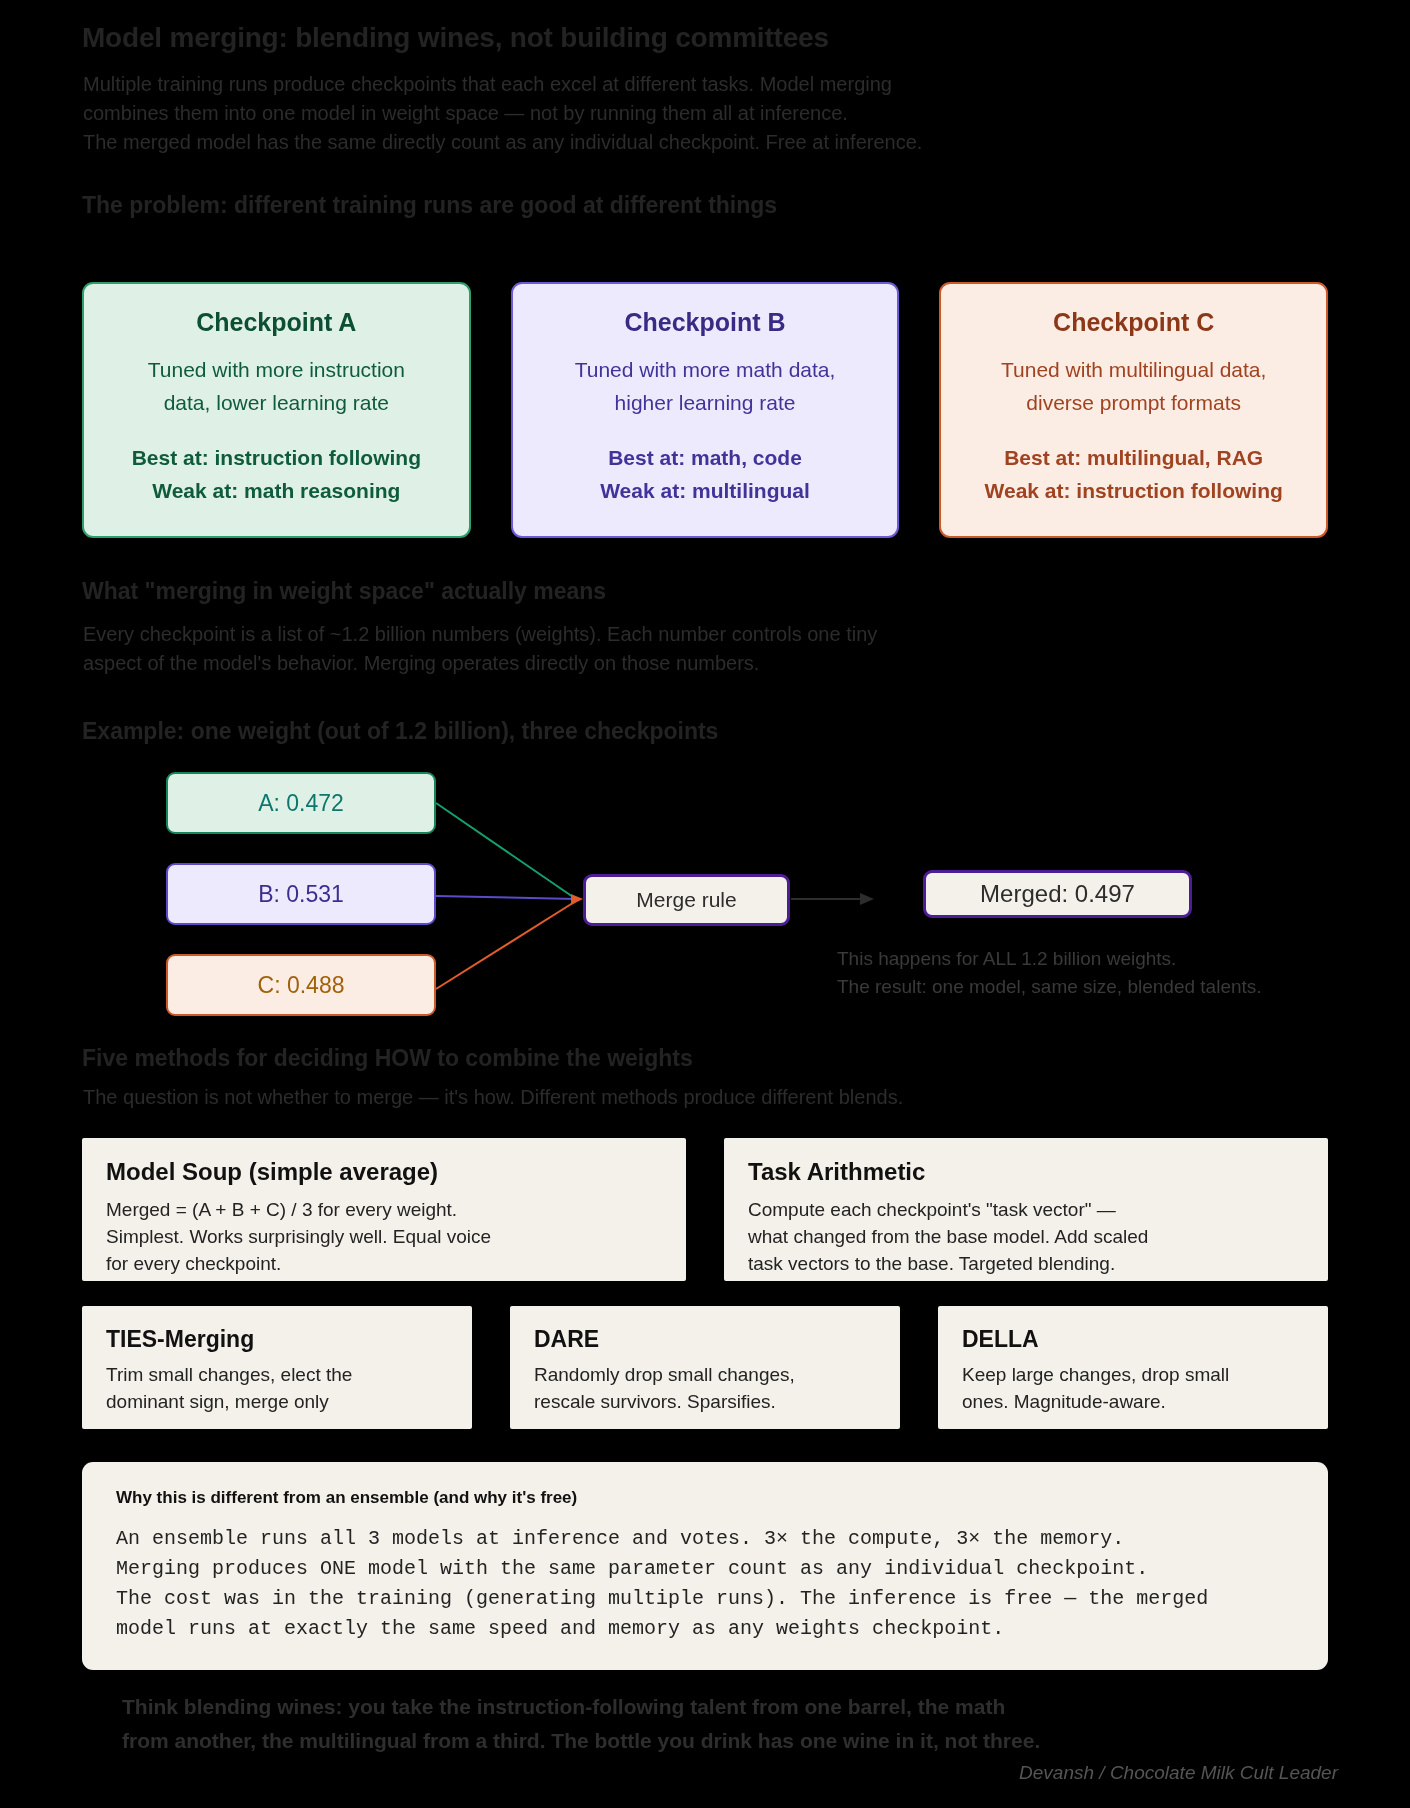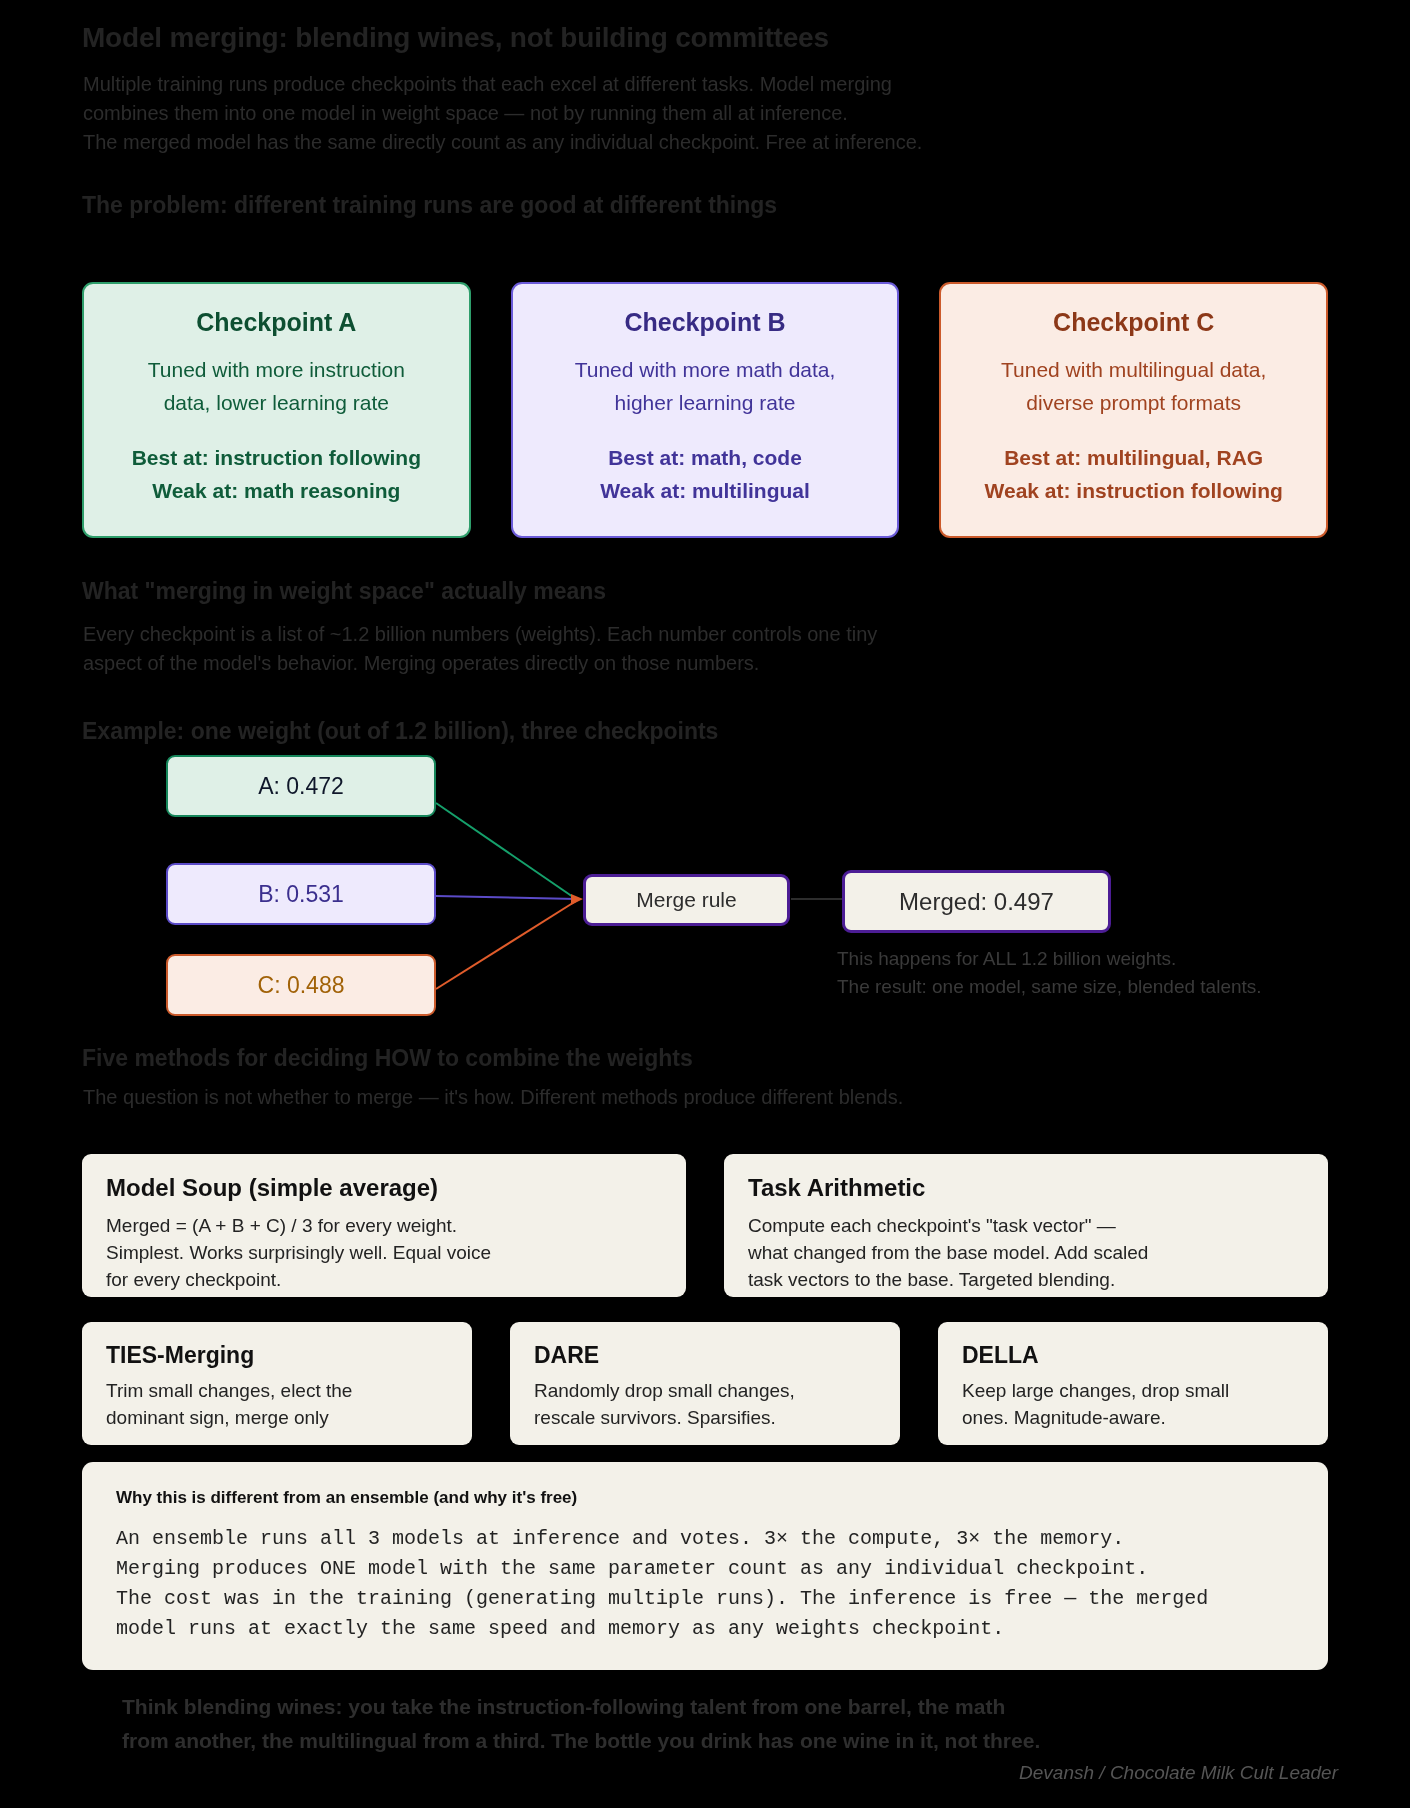--- a/index.html
+++ b/index.html
@@ -115,40 +115,40 @@
     height: 62px;
     border-radius: 9px;
     border-width: 2px;
     border-style: solid;
     box-sizing: border-box;
     display: flex;
     align-items: center;
     justify-content: center;
     font-size: 23px;
   }
-  .wbox-a { left: 166px; top: 755px; background: #dff0e7; border-color: #15865a; color: #0f172a; }
+  .wbox-a { left: 166px; top: 772px; background: #dff0e7; border-color: #15865a; color: #0f766e; }
   .wbox-b { left: 166px; top: 863px; background: #eeeafd; border-color: #5b4bc8; color: #3b2f8e; }
   .wbox-c { left: 166px; top: 954px; background: #fbece4; border-color: #cb5a2b; color: #a16207; }
 
   .mergebox {
     position: absolute;
     border-radius: 9px;
     background: #f3f1e9;
     border: 3px solid #4c1d95;
     box-sizing: border-box;
     display: flex;
     align-items: center;
     justify-content: center;
     color: #2d2d2d;
   }
   .mergebox-rule {
     left: 583px; top: 874px; width: 207px; height: 52px; font-size: 21px;
   }
   .mergebox-out {
-    left: 842px; top: 870px; width: 269px; height: 63px; font-size: 24px;
+    left: 923px; top: 870px; width: 269px; height: 48px; font-size: 24px;
   }
 
   .merge-note {
     position: absolute;
     left: 837px;
     top: 945px;
     font-size: 19px;
     line-height: 28px;
     color: #3a3a3a;
   }
@@ -167,24 +167,23 @@
     position: absolute;
     left: 82px;
     top: 1306px;
     width: 1246px;
     display: flex;
     gap: 38px;
   }
   .m-card {
     flex: 1;
     background: #f3f1e9;
-    border-radius: 9px;
+    border-radius: 2px;
     box-sizing: border-box;
     padding: 20px 24px 23px;
-    margin-top: 16px;
   }
   .methods-top .m-card { height: 143px; }
   .methods-bottom .m-card { height: 123px; }
   .m-title {
     font-size: 24px;
     font-weight: bold;
     color: #111111;
     margin-bottom: 10px;
   }
   .methods-bottom .m-title { font-size: 23px; margin-bottom: 8px; }

